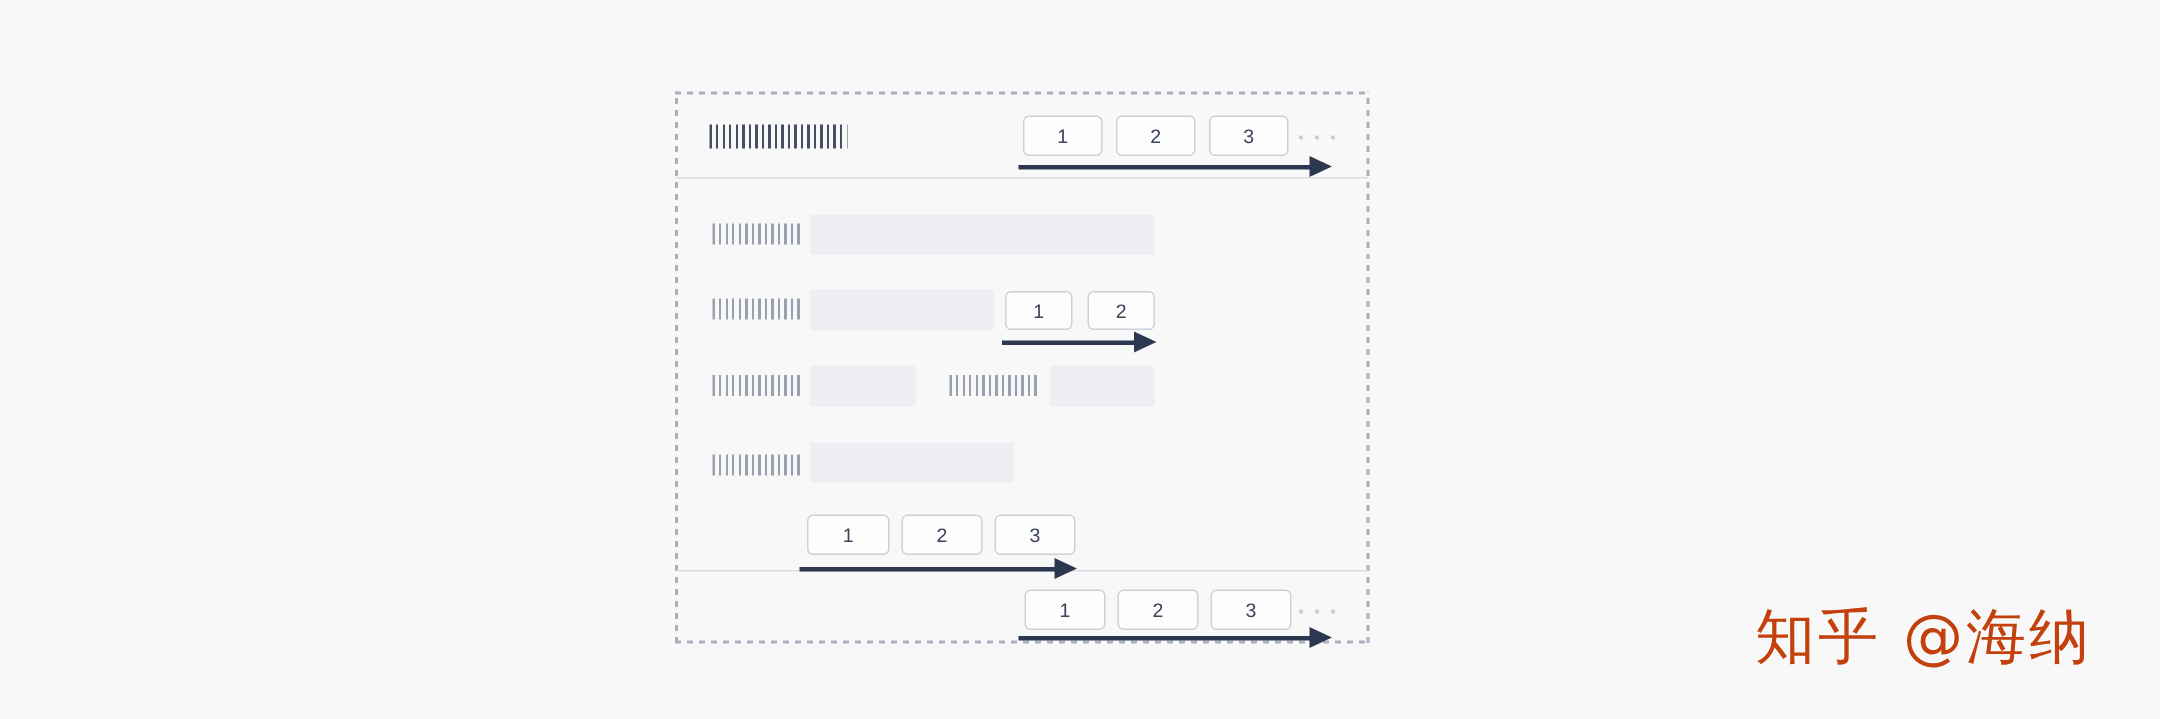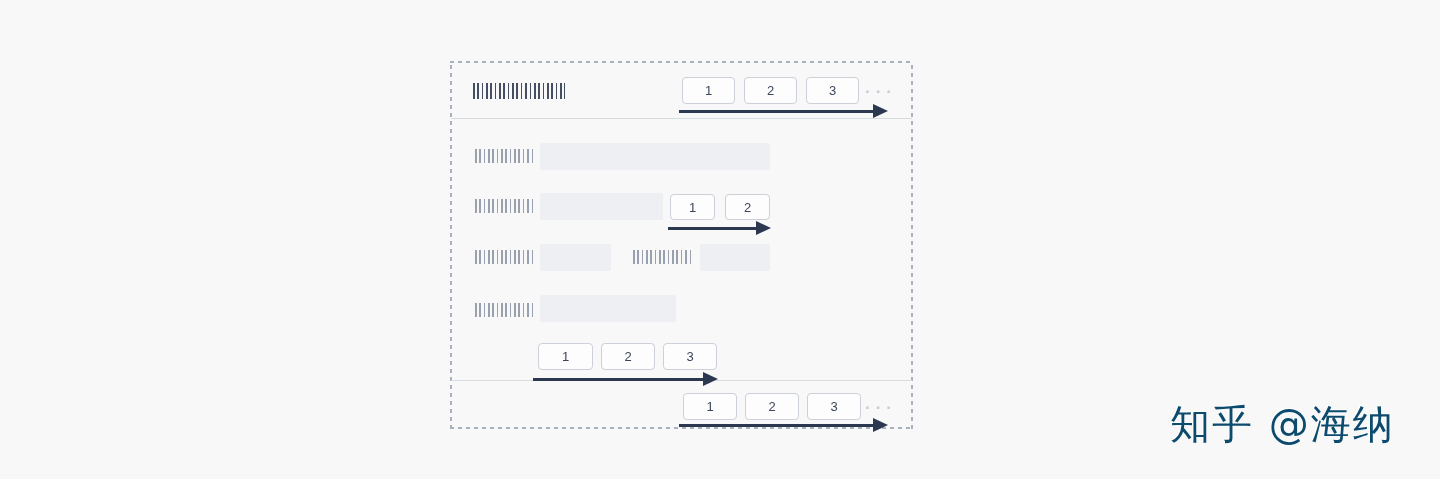--- a/index.html
+++ b/index.html
@@ -103,21 +103,21 @@
     border-left: 15px solid #2c3850;
     border-top: 7.5px solid transparent;
     border-bottom: 7.5px solid transparent;
   }
   .watermark {
     position: absolute;
     left: 1170px;
     top: 397px;
     font-size: 40px;
     letter-spacing: 2px;
-    color: #0c4a6e;
+    color: #c2410c;
     text-shadow: -1px -1px 0 rgba(255,255,255,0.85);
     font-family: "DejaVu Sans", sans-serif;
     z-index: 1;
     white-space: nowrap;
   }
 </style>
 </head>
 <body>
 
 <div class="canvas">

